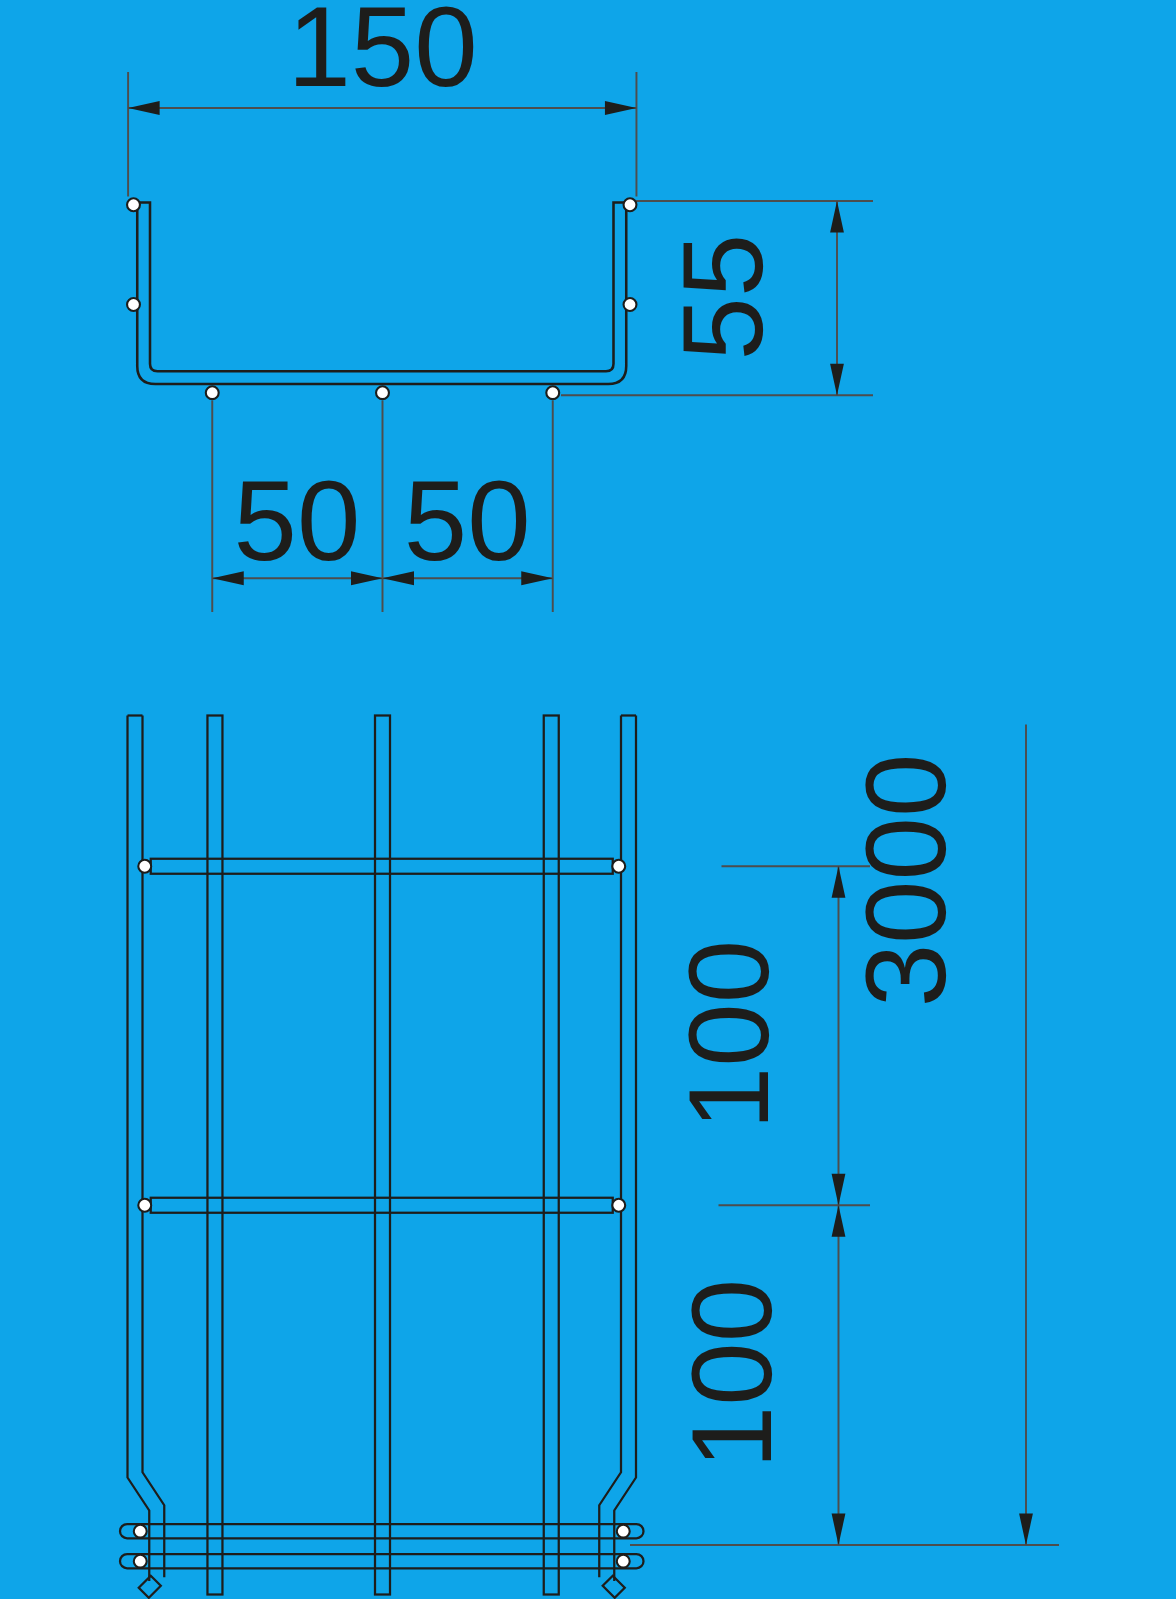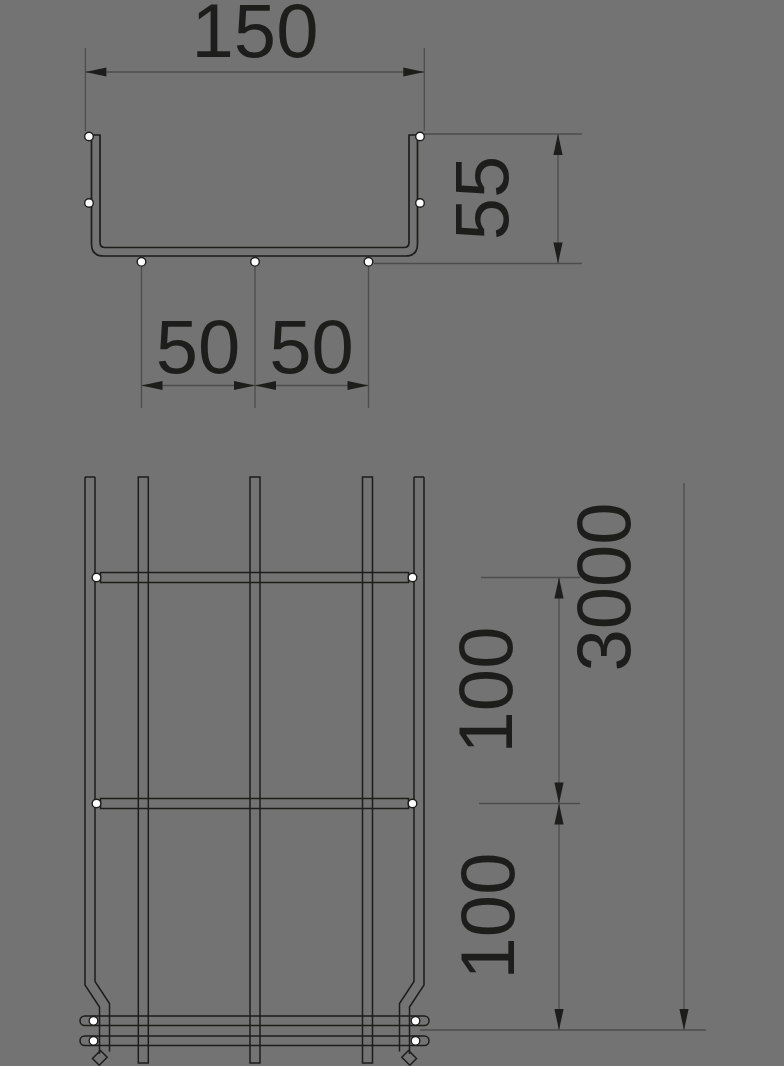--- a/index.html
+++ b/index.html
@@ -7,21 +7,21 @@
     padding: 0;
     background: #ffffff;
     width: 784px;
     height: 1066px;
     overflow: hidden;
   }
   .canvas-wrap {
     position: relative;
     width: 784px;
     height: 1066px;
-    background: #737373;
+    background: #0ea5e9;
   }
   svg {
     display: block;
   }
   .part   { stroke: #1d1d1b; stroke-width: 1.7; fill: none; }
   .partthin { stroke: #1d1d1b; stroke-width: 1.5; fill: none; }
   .weld   { stroke: #1d1d1b; stroke-width: 1.4; fill: #ffffff; }
   .dim    { stroke: #4d4d4d; stroke-width: 1.3; fill: none; }
   .arrow  { fill: #1d1d1b; stroke: none; }
   .dimtxt {

